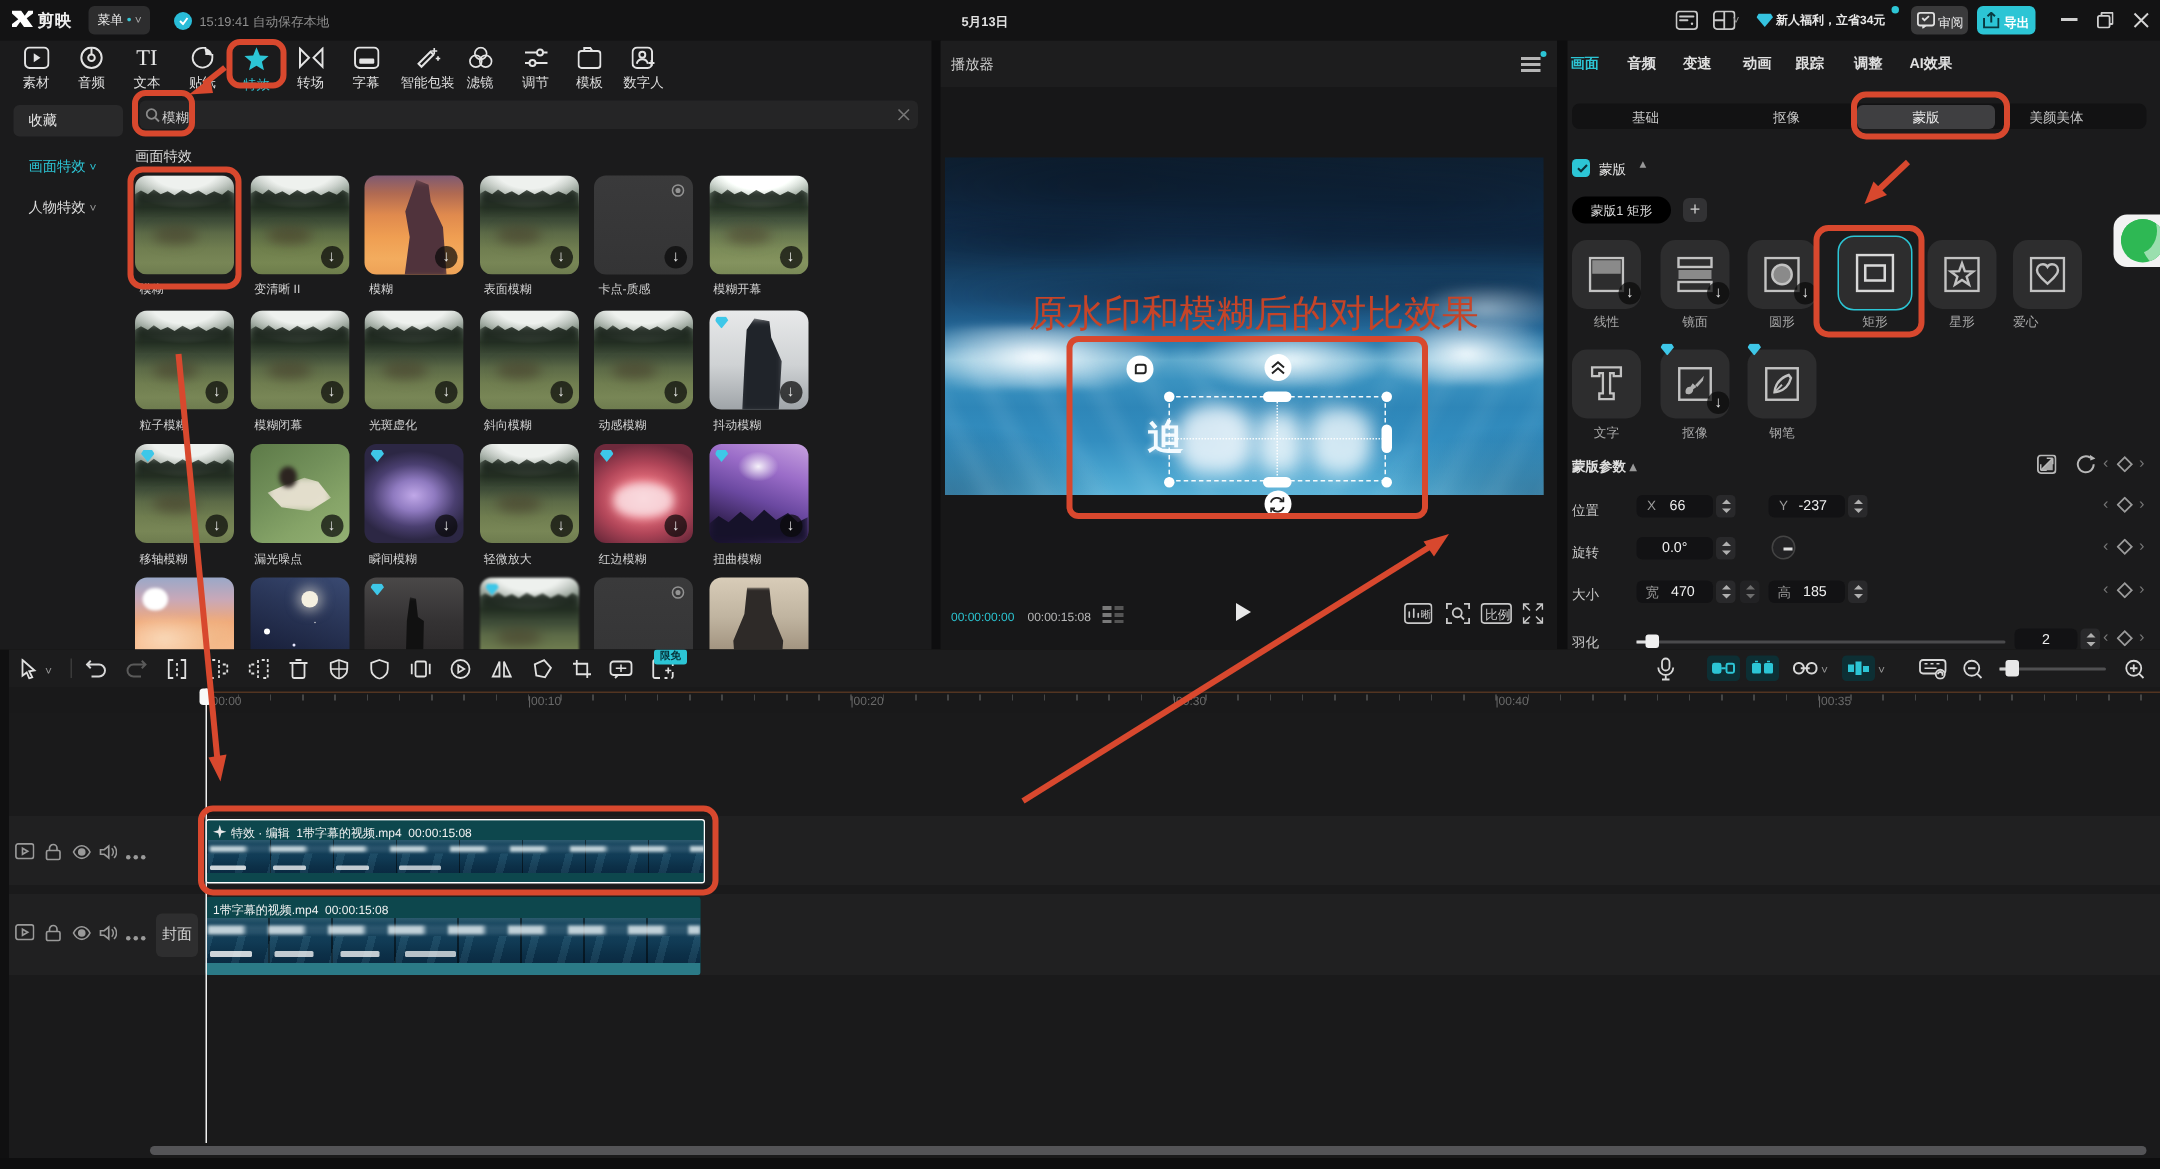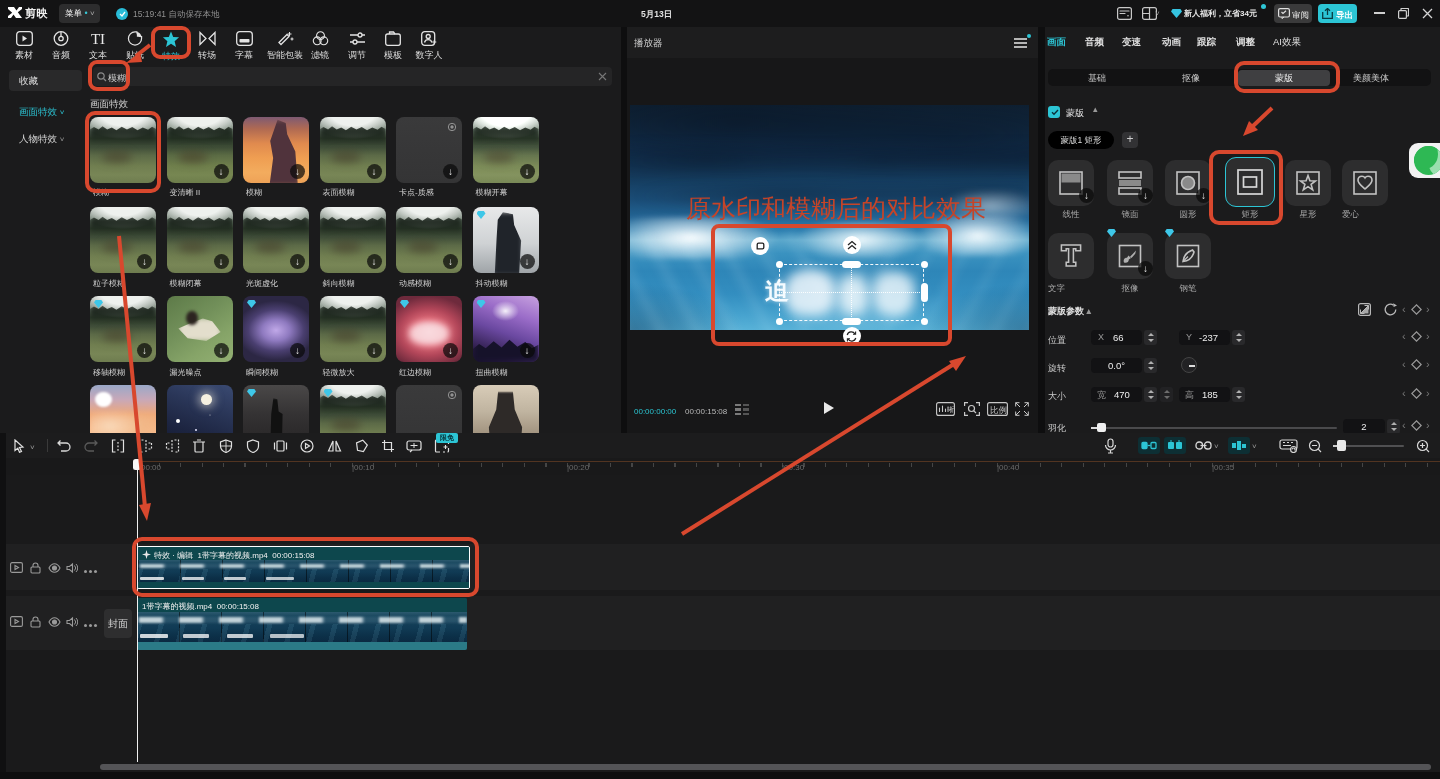--- a/index.html
+++ b/index.html
@@ -393,21 +393,21 @@
       </svg>
 </div>
 
 <div id="rightPanel">
   <div class="abs" style="left:2px;top:9px;color:#2cc5d5;font-size:9.5px;font-weight:bold">画面</div>
   <div class="abs" style="left:40px;top:9px;color:#e0e0e0;font-size:9.5px;font-weight:bold">音频</div>
   <div class="abs" style="left:77px;top:9px;color:#e0e0e0;font-size:9.5px;font-weight:bold">变速</div>
   <div class="abs" style="left:117px;top:9px;color:#e0e0e0;font-size:9.5px;font-weight:bold">动画</div>
   <div class="abs" style="left:152px;top:9px;color:#e0e0e0;font-size:9.5px;font-weight:bold">跟踪</div>
   <div class="abs" style="left:191px;top:9px;color:#e0e0e0;font-size:9.5px;font-weight:bold">调整</div>
-  <div class="abs" style="left:228px;top:9px;color:#e0e0e0;font-size:9.5px;font-weight:normal">AI效果</div>
+  <div class="abs" style="left:228px;top:9px;color:#e0e0e0;font-size:9.5px;font-weight:bold">AI效果</div>
 
   <div class="abs" style="left:3px;top:42px;width:383px;height:17px;background:#121213;border-radius:5px"></div>
   <div class="abs" style="left:193px;top:42.5px;width:92px;height:16px;background:#3f3f41;border-radius:4px"></div>
   <div class="abs" style="left:43px;top:45px;color:#c8c8c8;font-size:9px">基础</div>
   <div class="abs" style="left:137px;top:45px;color:#c8c8c8;font-size:9px">抠像</div>
   <div class="abs" style="left:230px;top:45px;color:#f0f0f0;font-size:9px">蒙版</div>
   <div class="abs" style="left:308px;top:45px;color:#c8c8c8;font-size:9px">美颜美体</div>
 
   <div class="abs" style="left:3px;top:79px;width:12px;height:12px;background:#2cc5d5;border-radius:3px"></div>
   <svg class="abs" style="left:5.5px;top:82px" width="8" height="7" viewBox="0 0 8 7">
@@ -476,21 +476,21 @@
         <path d="M12 12.8 L18 6.5 L17.2 9.8 L13.5 14" fill="#b0b0b0" stroke="none"></path>
       </svg>
   <svg class="abs" style="left:131px;top:217px" width="24" height="24" viewBox="0 0 24 24" fill="none" stroke="#c2c2c2" stroke-width="1.6">
         <rect x="1.5" y="1.5" width="21" height="21"></rect>
         <path d="M16.5 6 C11 8 7.5 12 7 17.5 C12.5 17 16.5 13.5 18 8 Z"></path>
         <path d="M7.5 17 L12 12.5" stroke-width="1.2"></path>
       </svg>
   <div class="vipD" style="position:absolute;left:62px;top:202px"></div>
   <div class="vipD" style="position:absolute;left:120px;top:202px"></div>
   <div class="dl" style="right:auto;bottom:auto;left:93px;top:234px"></div>
-  <div class="abs" style="left:3px;top:256px;width:46px;text-align:left;color:#a8a8a8;font-size:8.5px">文字</div>
+  <div class="abs" style="left:3px;top:256px;width:46px;text-align:center;color:#a8a8a8;font-size:8.5px">文字</div>
   <div class="abs" style="left:62px;top:256px;width:46px;text-align:center;color:#a8a8a8;font-size:8.5px">抠像</div>
   <div class="abs" style="left:120px;top:256px;width:46px;text-align:center;color:#a8a8a8;font-size:8.5px">钢笔</div>
 
   <div class="abs" style="left:3px;top:278px;color:#e0e0e0;font-size:9px;font-weight:bold">蒙版参数 <span style="color:#999;font-size:9px">▴</span></div>
   <svg class="abs" style="left:313px;top:276px" width="13" height="13" viewBox="0 0 13 13" fill="none" stroke="#b8b8b8" stroke-width="1.2">
         <rect x="0.6" y="0.6" width="11.8" height="11.8" rx="2"></rect>
         <path d="M2.5 10.5 L10.5 2.5 M10.5 2.5 v4 M10.5 2.5 h-4" stroke-width="1"></path>
         <path d="M2.5 10.5 L6.5 10.5 M2.5 10.5 L2.5 6.5" stroke-width="1"></path>
         <path d="M2.5 10.5 L10.5 10.5 L10.5 2.5" fill="#b8b8b8" stroke="none" opacity="0.9"></path>
       </svg>

